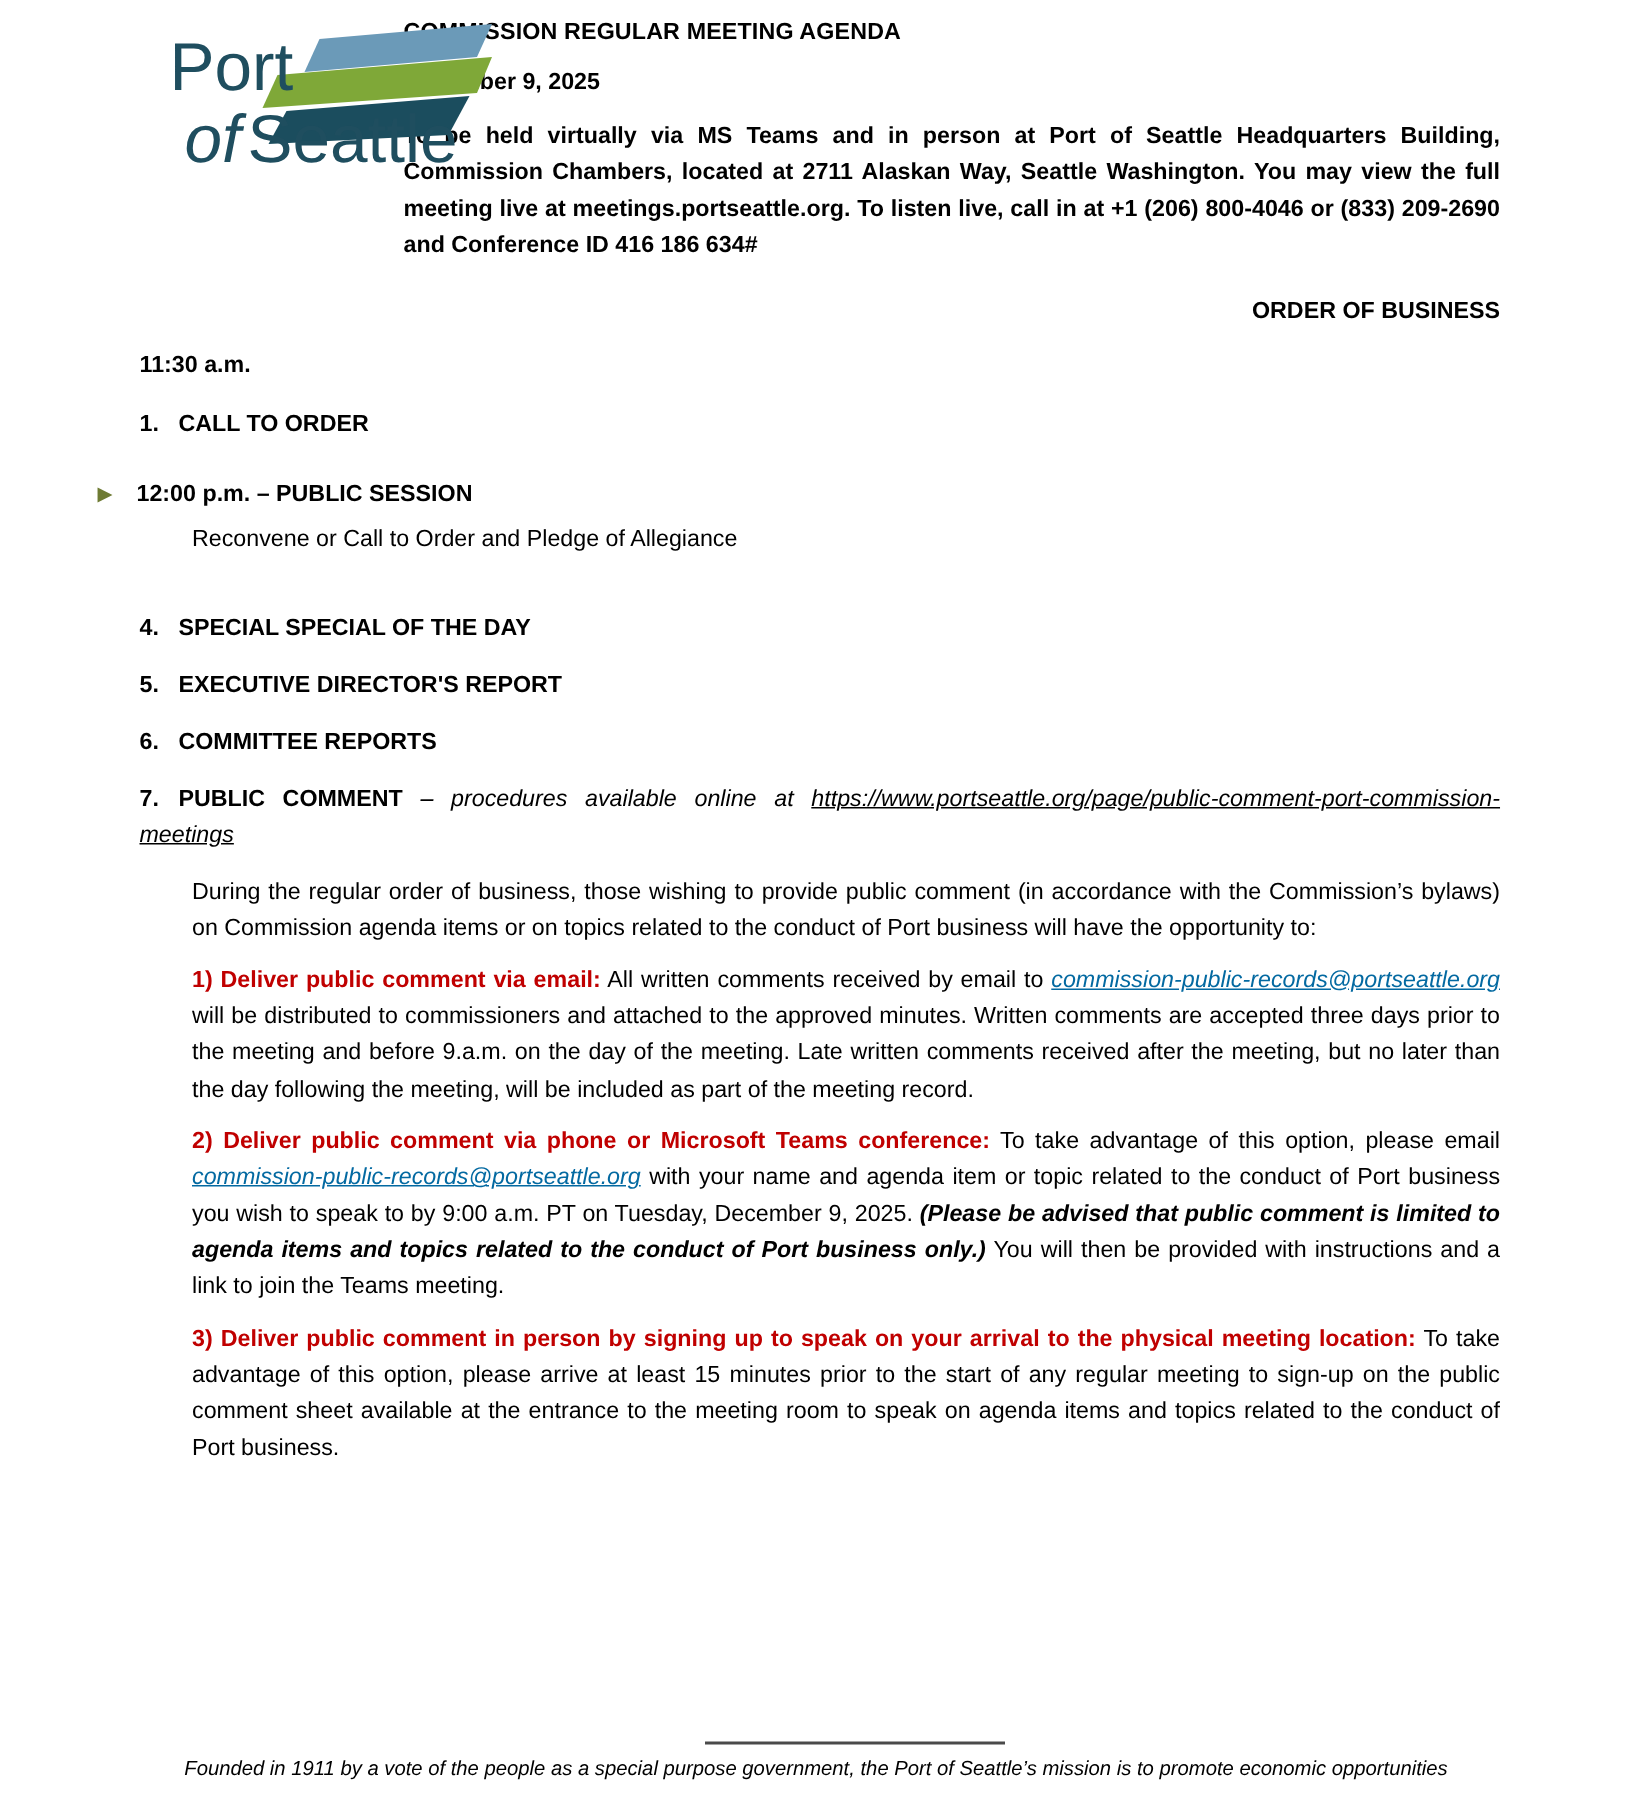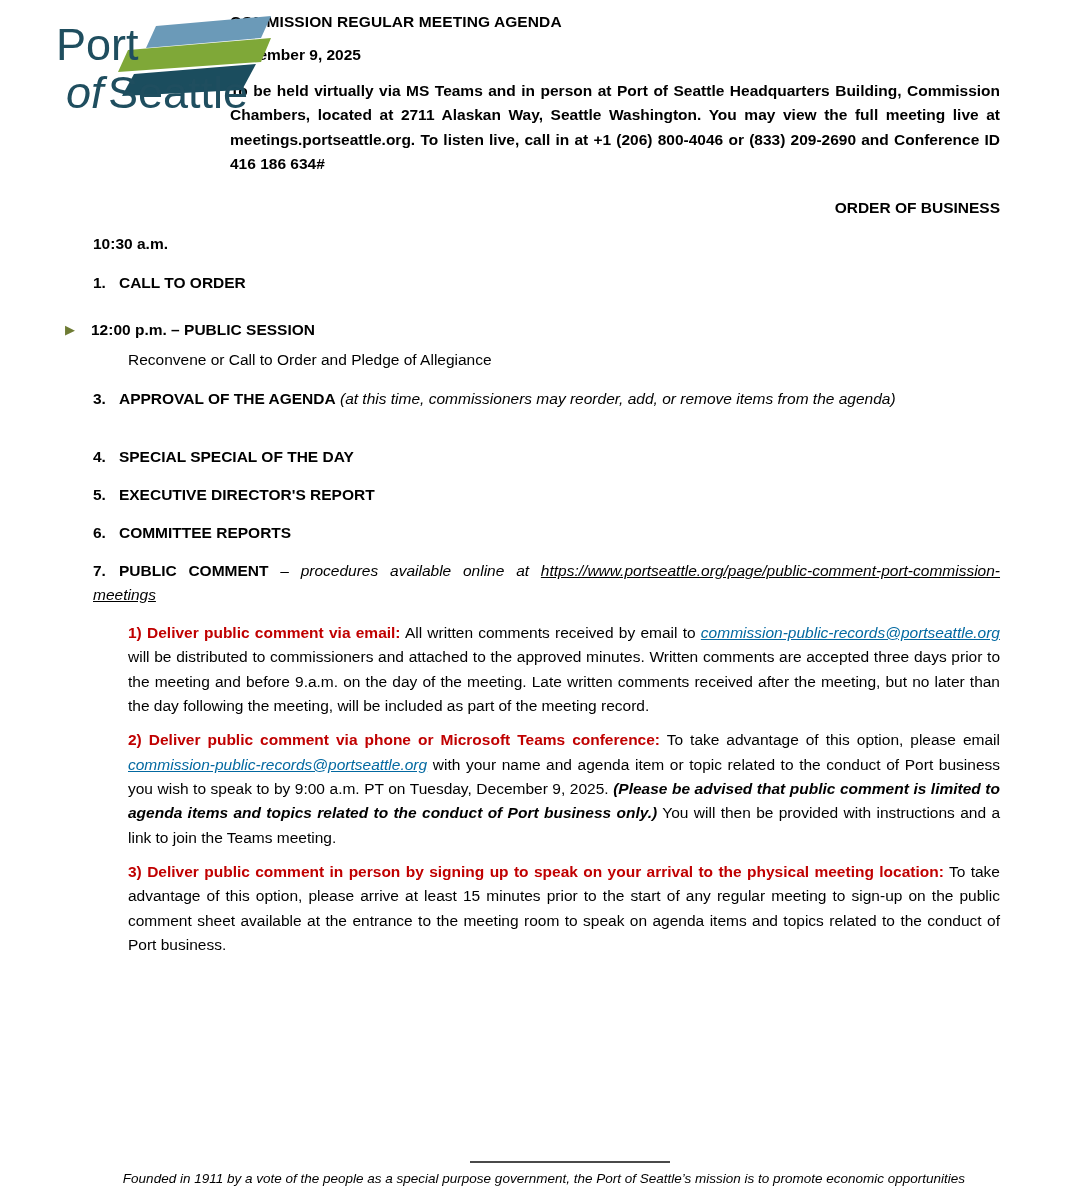--- a/index.html
+++ b/index.html
@@ -25,24 +25,25 @@
 
   
   .header {
     display: flex;
     align-items: flex-start;
     padding-top: 8px;
   }
   .logo-wrap {
     width: 230px;
     flex: 0 0 230px;
-    padding-left: 56px;
+    padding-left: 74px;
     box-sizing: border-box;
     position: relative;
     height: 112px;
+    margin-left: 39px;
   }
   .logo {
     position: relative;
     width: 215px;
     height: 110px;
   }
   .logo svg { display: block; }
 
   .header-text {
     flex: 1;
@@ -212,55 +213,53 @@
     <div class="header-text">
       <div class="hdr-title">COMMISSION REGULAR MEETING AGENDA</div>
       <div class="hdr-date">December 9, 2025</div>
       <div class="hdr-body">To be held virtually via MS Teams and in person at Port of Seattle Headquarters Building, Commission Chambers, located at 2711 Alaskan Way, Seattle Washington.  You may view the full meeting live at meetings.portseattle.org. To listen live, call in at +1 (206) 800-4046 or (833) 209-2690 and Conference ID 416 186 634#</div>
     </div>
   </div>
 
   <div class="content">
 
     <div class="ob-title">ORDER OF BUSINESS</div>
-    <div class="ob-time">10:30 a.m.</div>
+    <div class="ob-time">11:30 a.m.</div>
 
     <div class="agenda-item">
       <span class="num">1.</span><span class="num-space"></span><span class="cap">CALL TO ORDER</span>
     </div>
 
 
     <div class="arrow-line">
       <span class="arrow-glyph">▶</span>
       <span class="arrow-label">12:00 p.m. – PUBLIC SESSION</span>
     </div>
     <div class="reconvene">Reconvene or Call to Order and Pledge of Allegiance</div>
 
-    <div class="agenda-item">
-      <span class="num">3.</span><span class="num-space"></span><span class="cap">APPROVAL OF THE AGENDA</span><span class="ital"> (at this time, commissioners may reorder, add, or remove items from the agenda)</span>
-    </div>
 
     <div class="spacer-md"></div>
 
     <div class="agenda-item">
       <span class="num">4.</span><span class="num-space"></span><span class="cap">SPECIAL SPECIAL OF THE DAY</span>
     </div>
 
     <div class="agenda-item">
       <span class="num">5.</span><span class="num-space"></span><span class="cap">EXECUTIVE DIRECTOR'S REPORT</span>
     </div>
 
     <div class="agenda-item">
       <span class="num">6.</span><span class="num-space"></span><span class="cap">COMMITTEE REPORTS</span>
     </div>
 
     <div class="agenda-item">
       <span class="num">7.</span><span class="num-space"></span><span class="cap">PUBLIC COMMENT</span><span class="ital"> – procedures available online at </span><a href="#" class="link-black">https://www.portseattle.org/page/public-comment-port-commission-meetings</a>
     </div>
 
+    <div class="para">During the regular order of business, those wishing to provide public comment (in accordance with the Commission’s bylaws) on Commission agenda items or on topics related to the conduct of Port business will have the opportunity to:</div>
 
     <div class="para">
       <span class="red-head">1) Deliver public comment via email:</span><span> All written comments received by email to </span><a href="#" class="link-blue">commission-public-records@portseattle.org</a><span> will be distributed to commissioners and attached to the approved minutes.  Written comments are accepted three days prior to the meeting and before 9.a.m. on the day of the meeting.  Late written comments received after the meeting, but no later than the day following the meeting, will be included as part of the meeting record.</span>
     </div>
 
     <div class="para">
       <span class="red-head">2) Deliver public comment via phone or Microsoft Teams conference:</span><span> To take advantage of this option, please email </span><a href="#" class="link-blue">commission-public-records@portseattle.org</a><span> with your name and agenda item or topic related to the conduct of Port business you wish to speak to by 9:00 a.m. PT on Tuesday, December 9, 2025. </span><span class="bi">(Please be advised that public comment is limited to agenda items and topics related to the conduct of Port business only.)</span><span>  You will then be provided with instructions and a link to join the Teams meeting.</span>
     </div>
 
     <div class="para">

